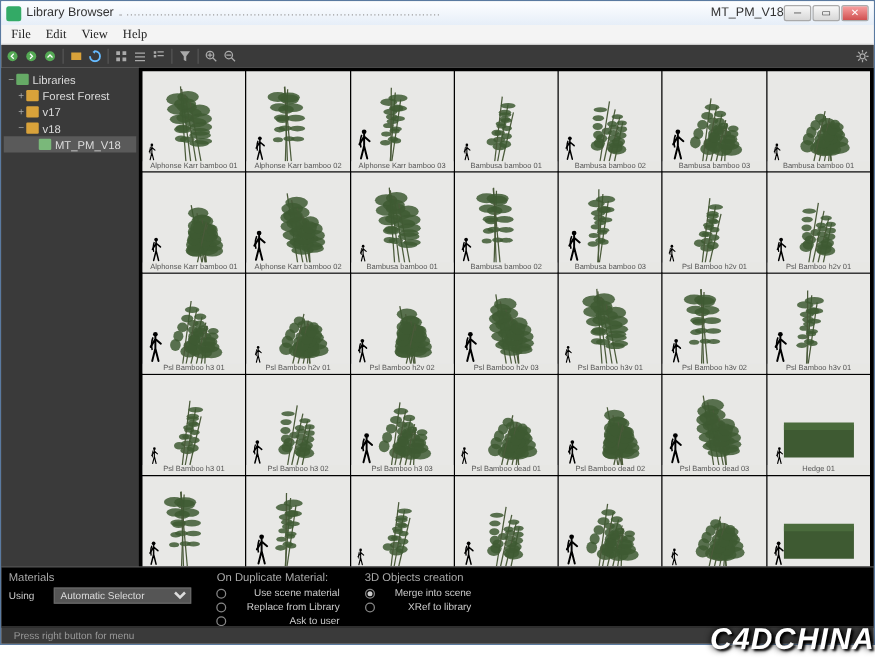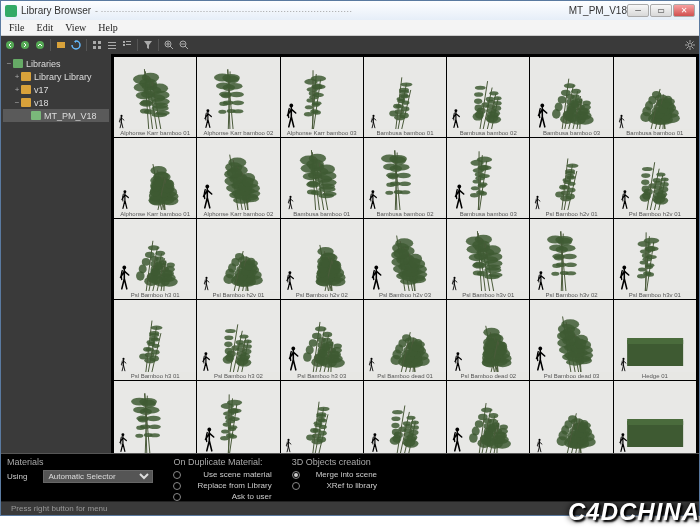--- a/index.html
+++ b/index.html
@@ -169,21 +169,21 @@
   <div class="body-row">
     <div class="tree">
       <div class="tree-row">
           <span class="exp">−</span>
           <span class="ico lib"></span>
           <span>Libraries</span>
         </div>
       <div class="tree-row ind1">
           <span class="exp">+</span>
           <span class="ico fld"></span>
-          <span>Library Library</span>
+          <span>Forest Forest</span>
         </div>
       <div class="tree-row ind1">
           <span class="exp">+</span>
           <span class="ico fld"></span>
           <span>v17</span>
         </div>
       <div class="tree-row ind1">
           <span class="exp">−</span>
           <span class="ico fld"></span>
           <span>v18</span>

